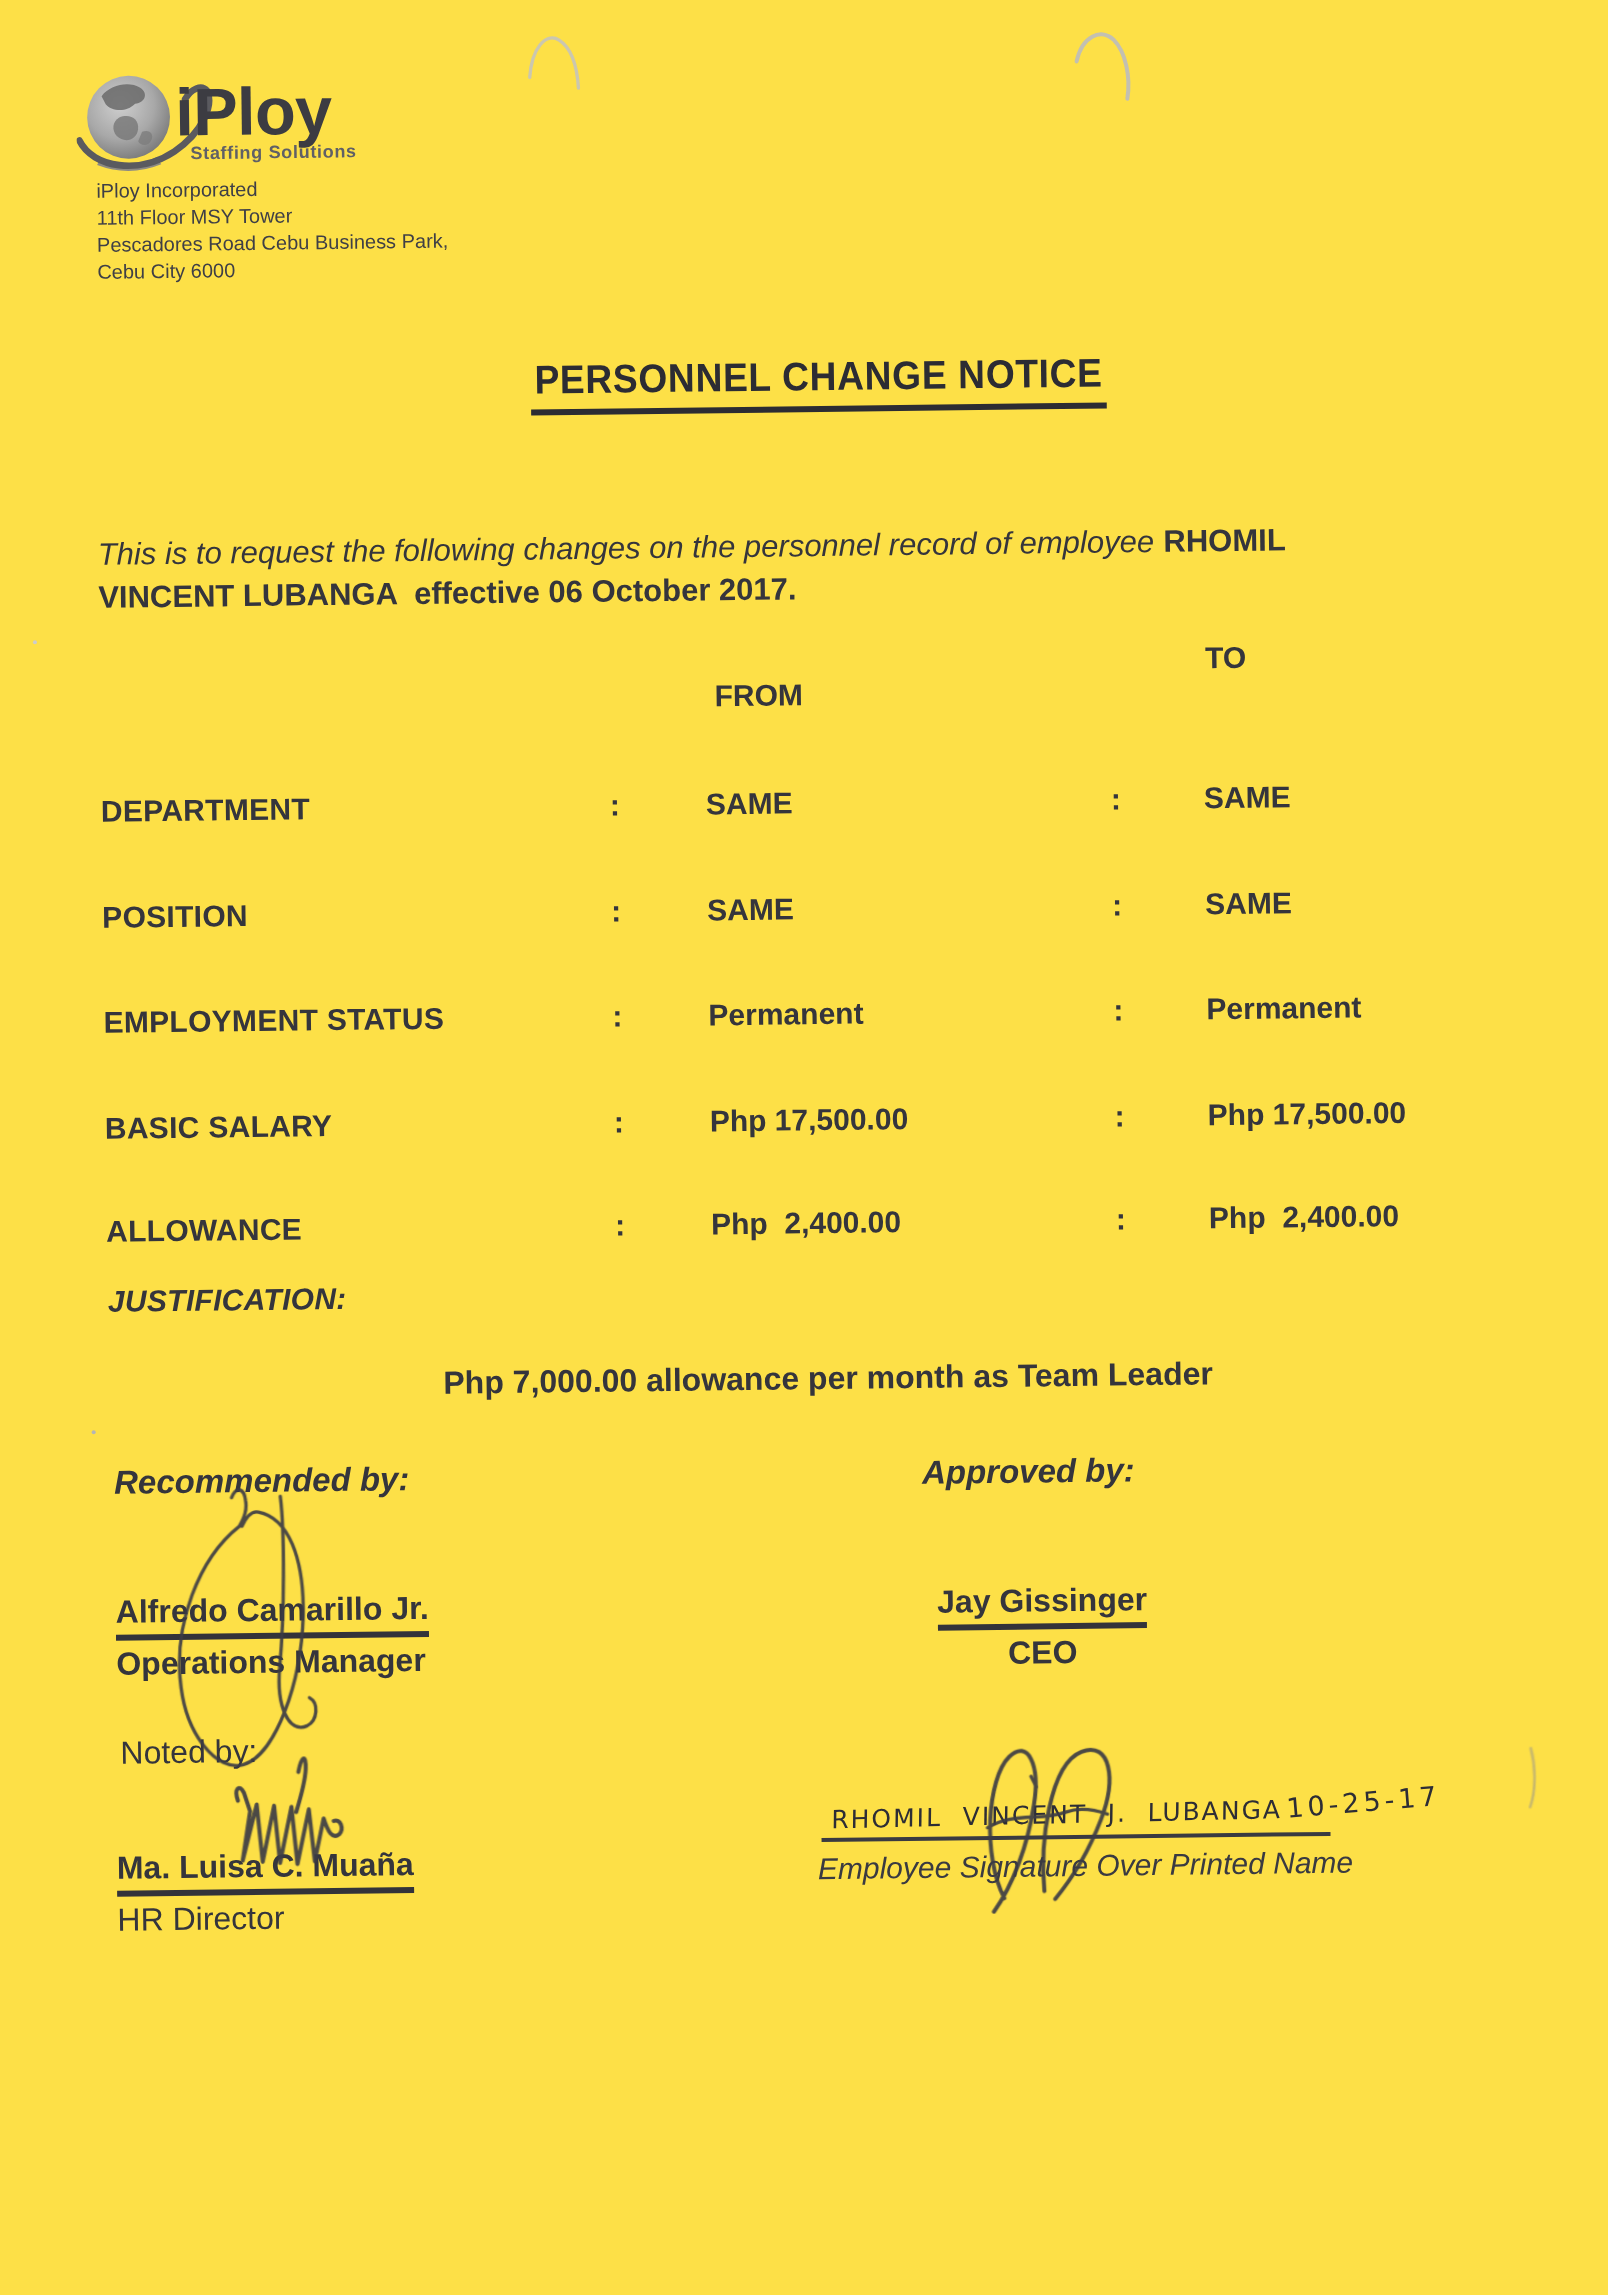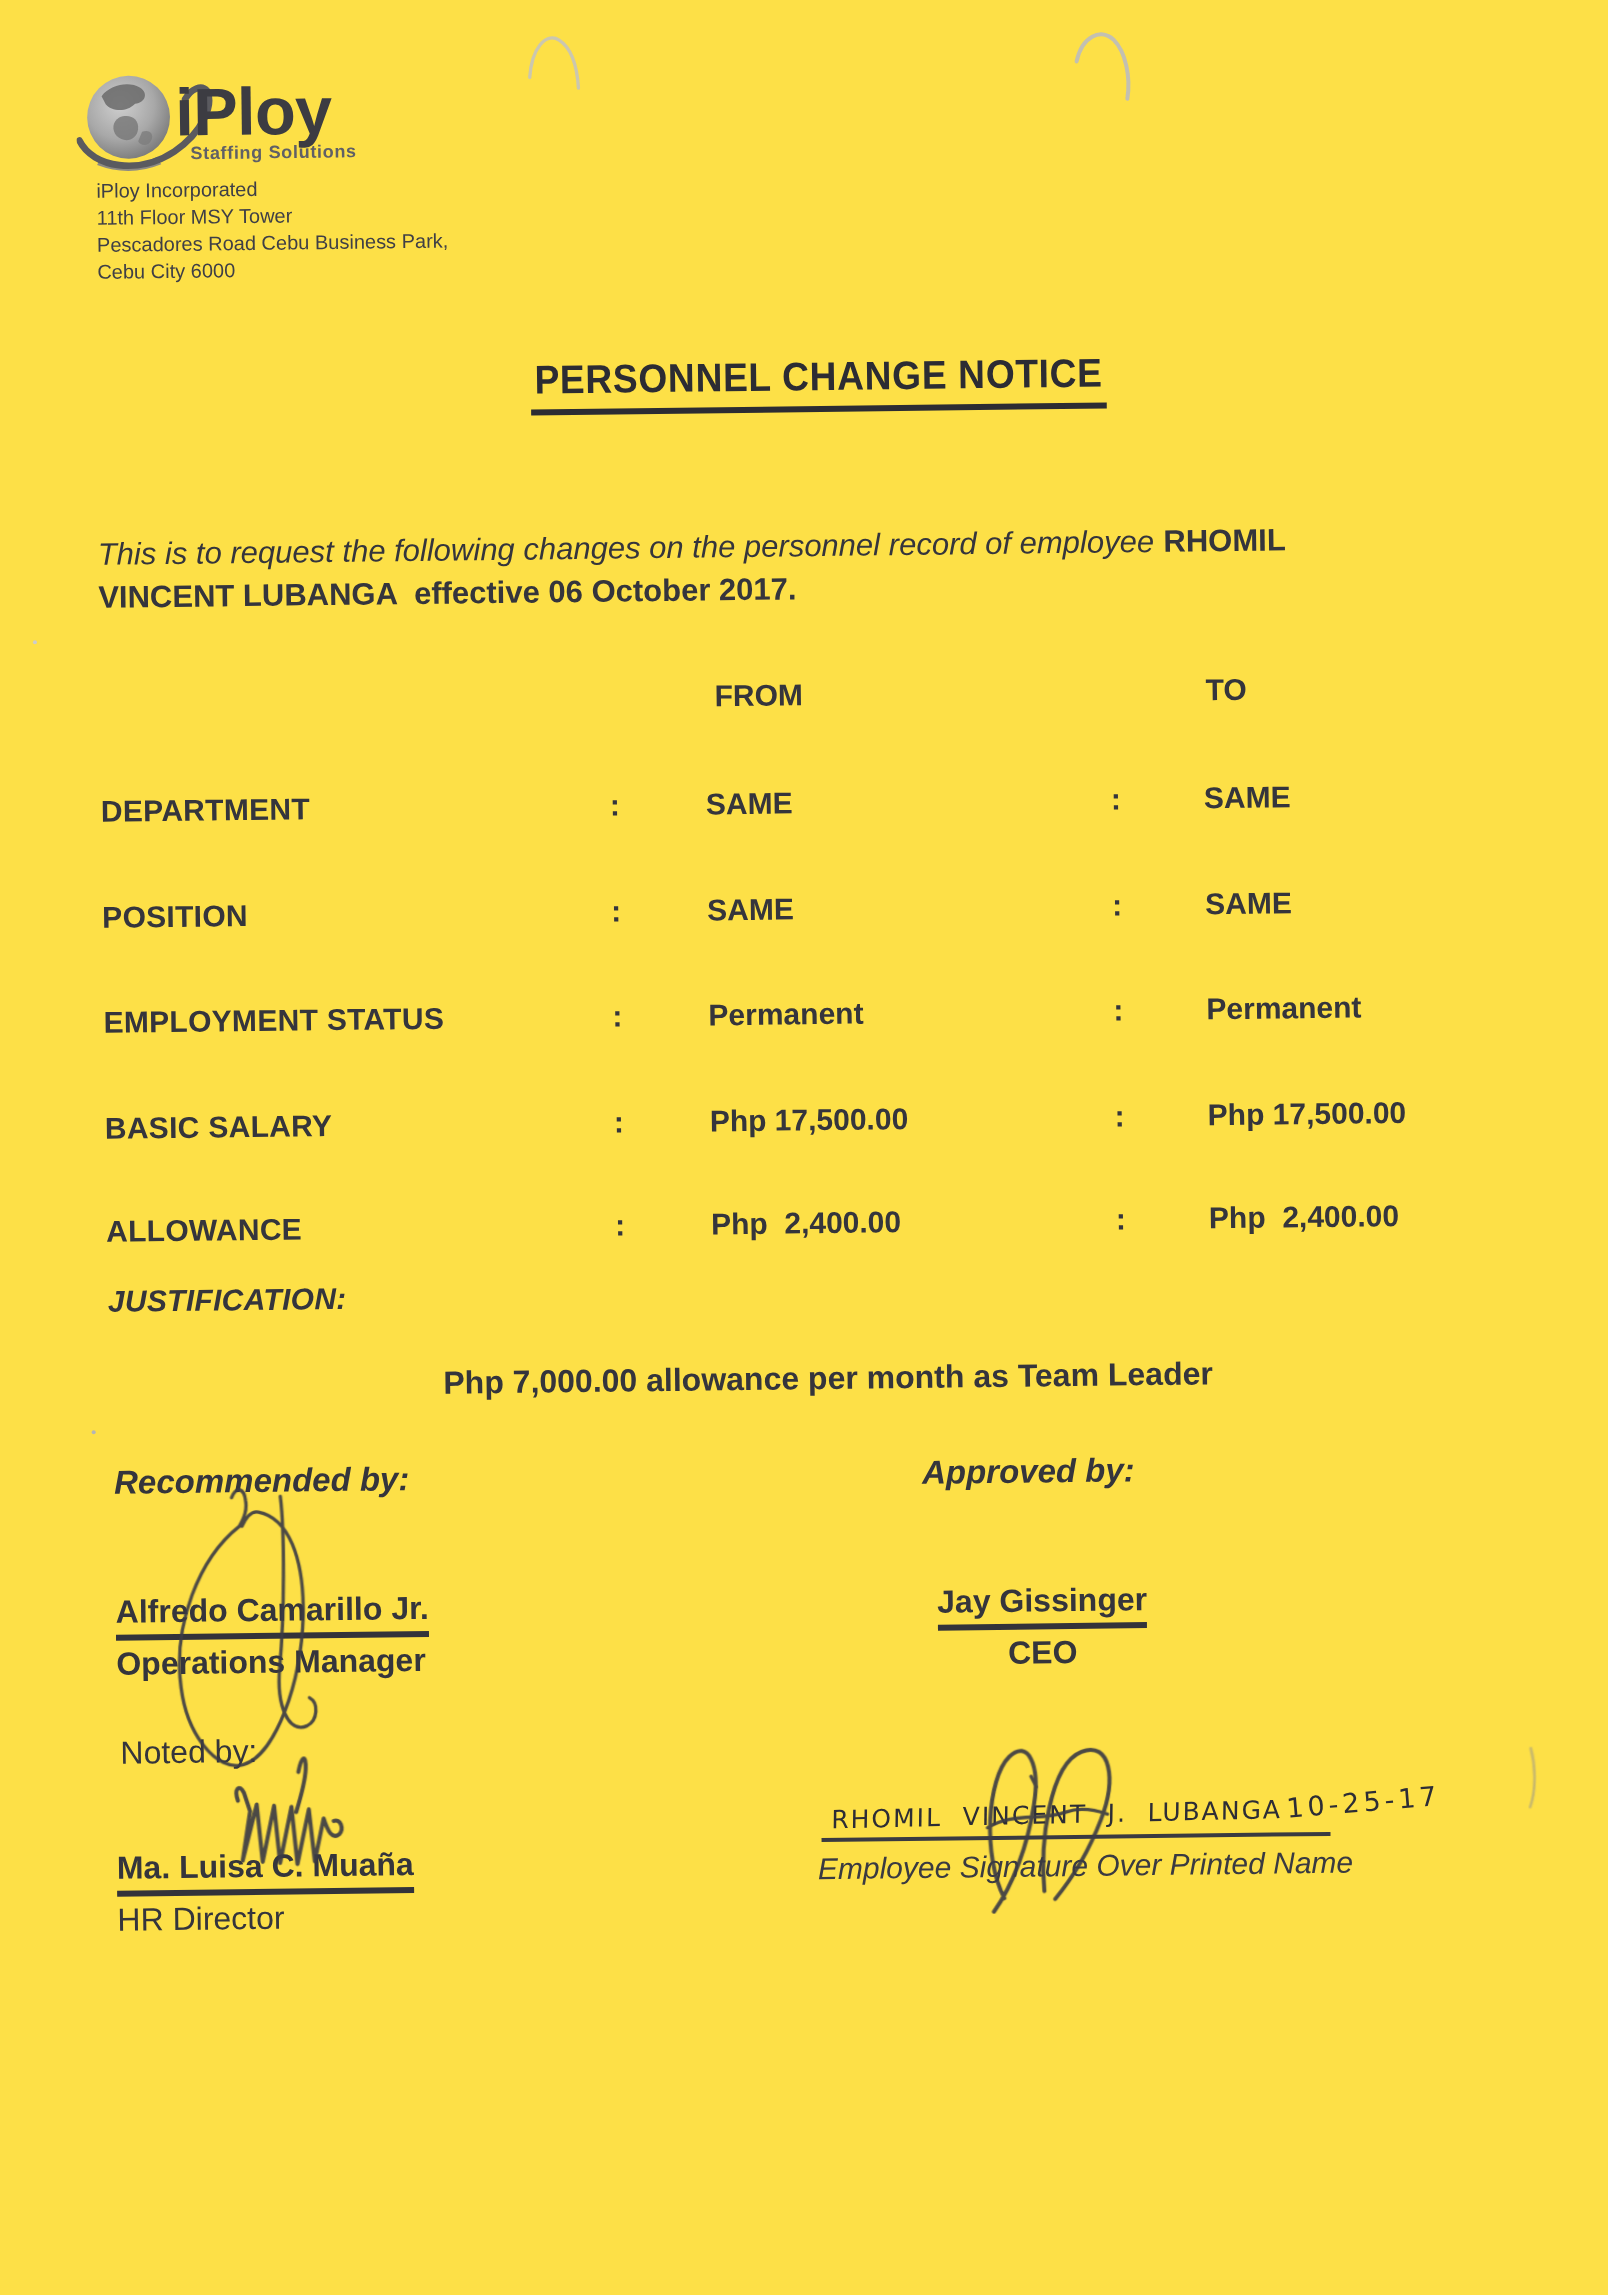--- a/index.html
+++ b/index.html
@@ -110,21 +110,21 @@
     <div class="abs title-wrap">
       <span class="title-text">PERSONNEL CHANGE NOTICE</span>
     </div>
 
     <div class="abs intro">
       <span class="it">This is to request the following changes on the personnel record of employee</span><span class="b b-first">RHOMIL</span><br>
       <span class="b">VINCENT LUBANGA  effective 06 October 2017.</span>
     </div>
 
     <div class="abs colhead" style="left:706px; top:688px">FROM</div>
-    <div class="abs colhead" style="left:1197px; top:688px">TO</div>
+    <div class="abs colhead" style="left:1197px; top:656px">TO</div>
 
     <div class="row" style="top:796px">
       <span class="cell label">DEPARTMENT</span>
       <span class="cell c1">:</span>
       <span class="cell vfrom">SAME</span>
       <span class="cell c2">:</span>
       <span class="cell vto">SAME</span>
     </div>
     <div class="row" style="top:902px">
       <span class="cell label">POSITION</span>

